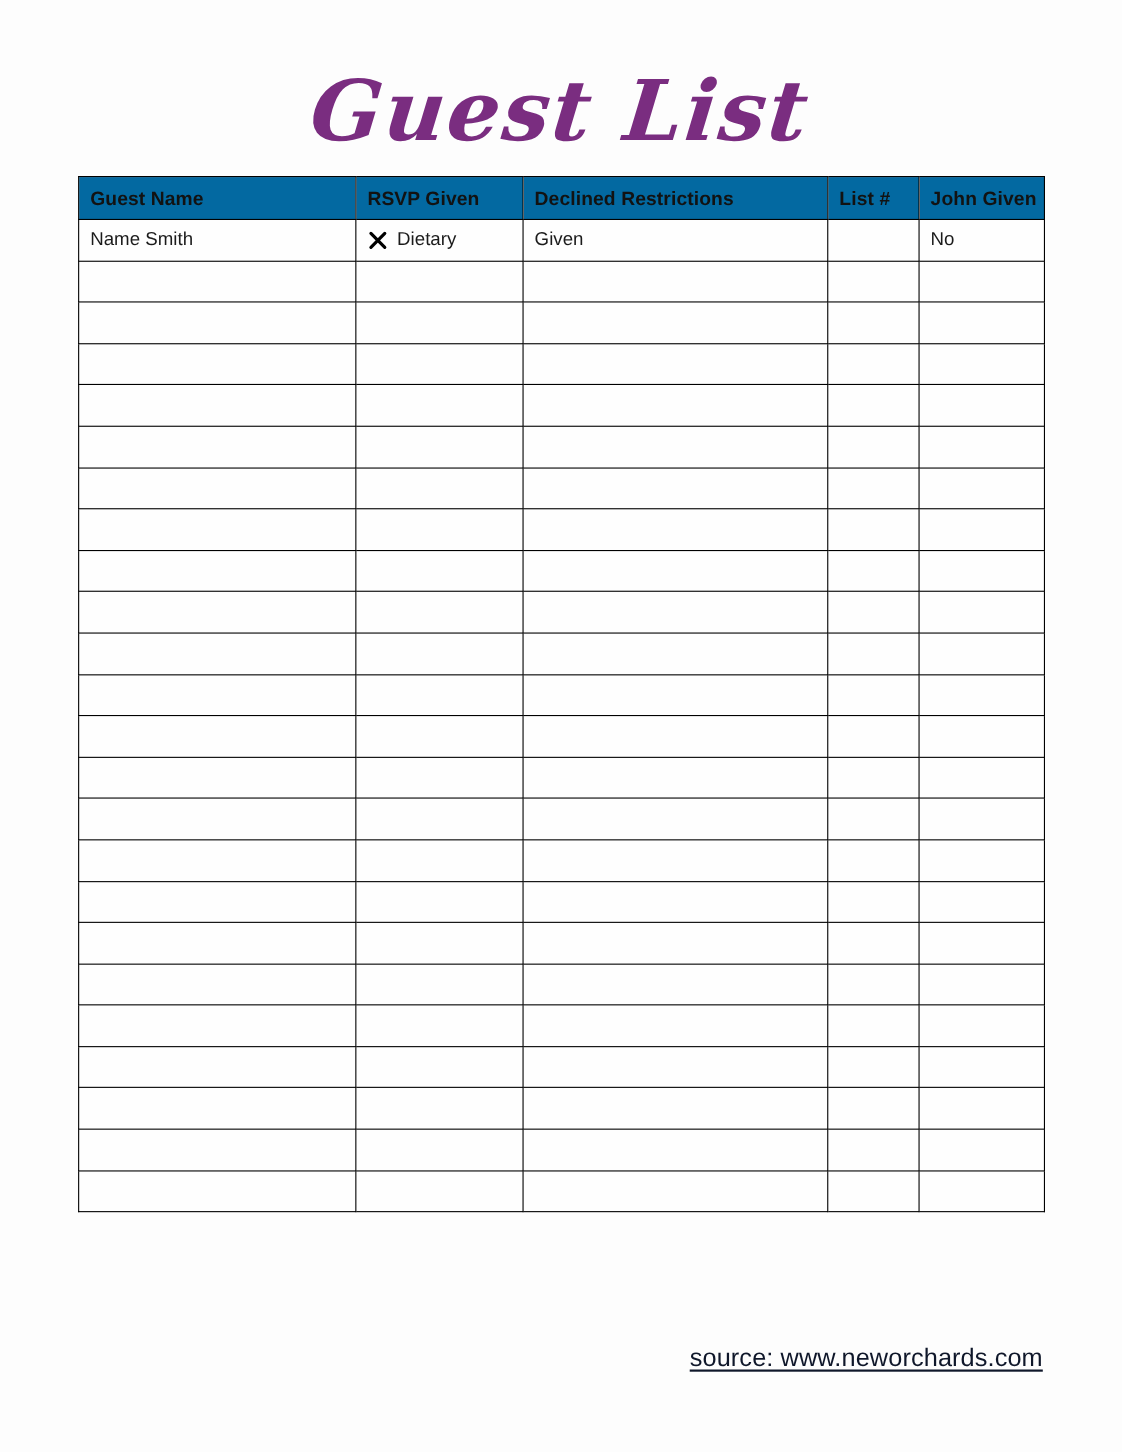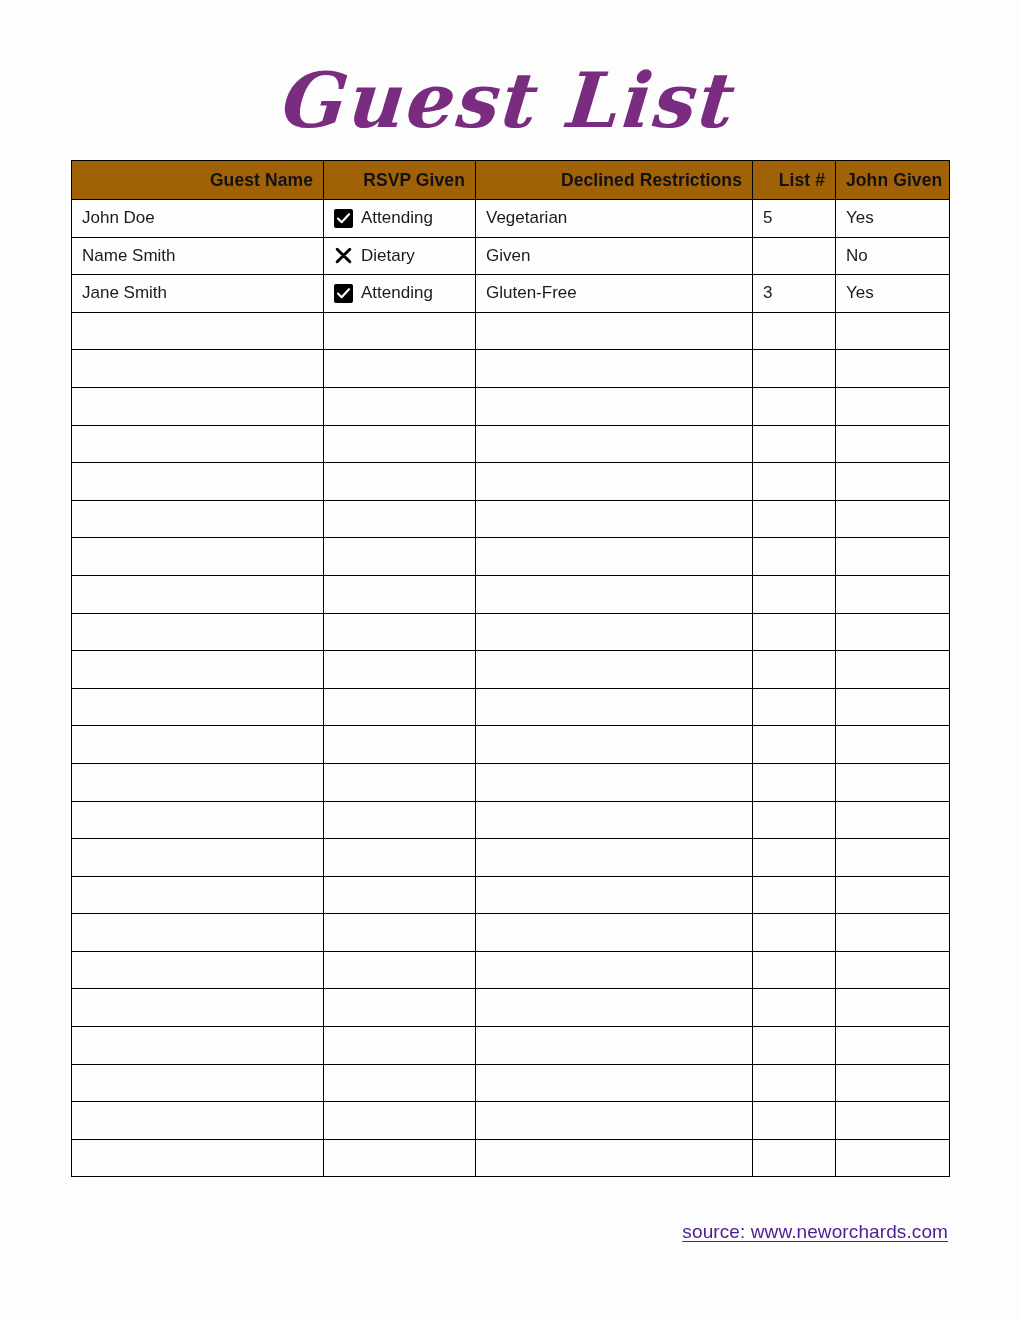--- a/index.html
+++ b/index.html
@@ -61,27 +61,26 @@
     border: 1px solid #000000;
     padding: 0 10px;
     text-align: left;
     vertical-align: middle;
     font-size: 17px;
     color: #1b1b1b;
     overflow: hidden;
     white-space: nowrap;
   }
   table.guest-table thead th {
-    background: #a16207;
+    background: #0369a1;
     font-weight: 700;
     height: 38px;
     font-size: 17.5px;
     color: #121212;
     letter-spacing: 0.1px;
-    text-align: right;
   }
   table.guest-table tbody td {
     height: 36.6px;
     font-weight: 400;
     background: #fefefe;
   }
 
   
   col.c-name   { width: 252px; }
   col.c-rsvp   { width: 152px; }
@@ -131,22 +130,22 @@
     width: 19px;
     height: 19px;
     display: block;
   }
 
   
   .source {
     position: absolute;
     right: 72px;
     top: 1221px;
-    font-size: 19px;
-    color: #4c1d95;
+    font-size: 23px;
+    color: #0f172a;
     text-underline-offset: 3px;
     letter-spacing: 0.1px;
   }
 </style>
 </head>
 <body>
 
 <div class="page">
 
   <div class="title-wrap">
@@ -166,68 +165,36 @@
         <tr>
           <th>Guest Name</th>
           <th>RSVP Given</th>
           <th>Declined Restrictions</th>
           <th>List #</th>
           <th>John Given</th>
         </tr>
       </thead>
       <tbody id="table-body">
           <tr>
-            <td>John Doe</td>
-            <td>
-              <span class="rsvp">
-                <span class="chk-box">
-                  <svg viewBox="0 0 15 15" aria-hidden="true">
-                    <path d="M2 7.6 L5.6 11.2 L13 3.2" fill="none" stroke="#ffffff" stroke-width="2.1" stroke-linecap="round" stroke-linejoin="round"></path>
-                  </svg>
-                </span>
-                <span class="rsvp-label">Attending</span>
-              </span>
-            </td>
-            <td>Vegetarian</td>
-            <td>5</td>
-            <td>Yes</td>
-          </tr>
-          <tr>
             <td>Name Smith</td>
             <td>
               <span class="rsvp">
                 <span class="x-mark">
                   <svg viewBox="0 0 19 19" aria-hidden="true">
                     <path d="M3.2 3.2 L15.8 15.8 M15.8 3.2 L3.2 15.8" fill="none" stroke="#000000" stroke-width="2.9" stroke-linecap="round"></path>
                   </svg>
                 </span>
                 <span class="rsvp-label">Dietary</span>
               </span>
             </td>
             <td>Given</td>
             <td></td>
             <td>No</td>
           </tr>
           <tr>
-            <td>Jane Smith</td>
-            <td>
-              <span class="rsvp">
-                <span class="chk-box">
-                  <svg viewBox="0 0 15 15" aria-hidden="true">
-                    <path d="M2 7.6 L5.6 11.2 L13 3.2" fill="none" stroke="#ffffff" stroke-width="2.1" stroke-linecap="round" stroke-linejoin="round"></path>
-                  </svg>
-                </span>
-                <span class="rsvp-label">Attending</span>
-              </span>
-            </td>
-            <td>Gluten-Free</td>
-            <td>3</td>
-            <td>Yes</td>
-          </tr>
-          <tr>
             <td></td>
             <td></td>
             <td></td>
             <td></td>
             <td></td>
           </tr>
           <tr>
             <td></td>
             <td></td>
             <td></td>

